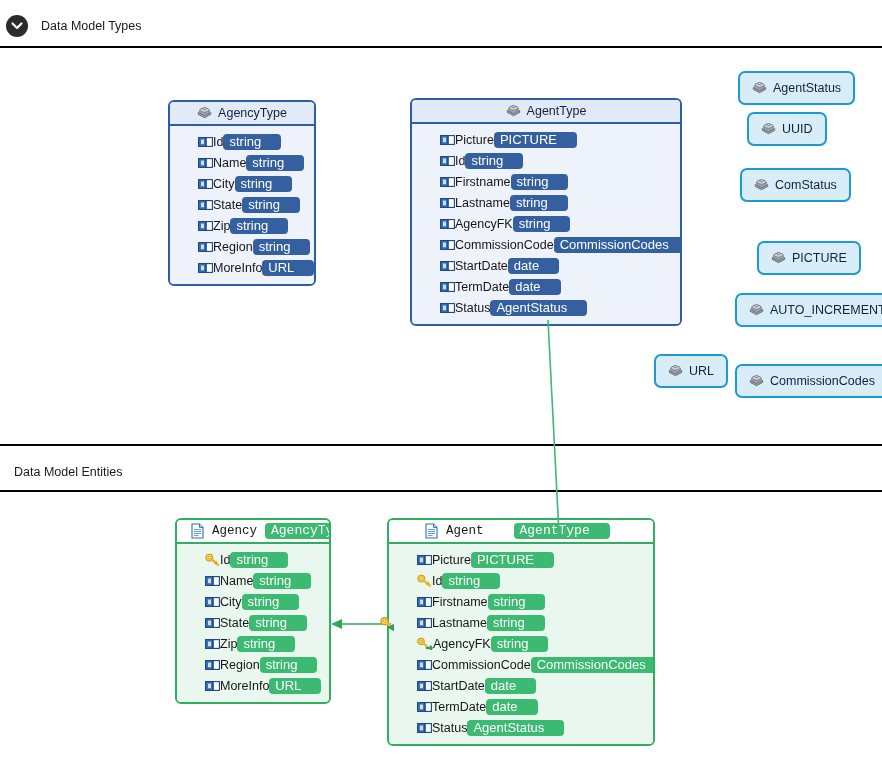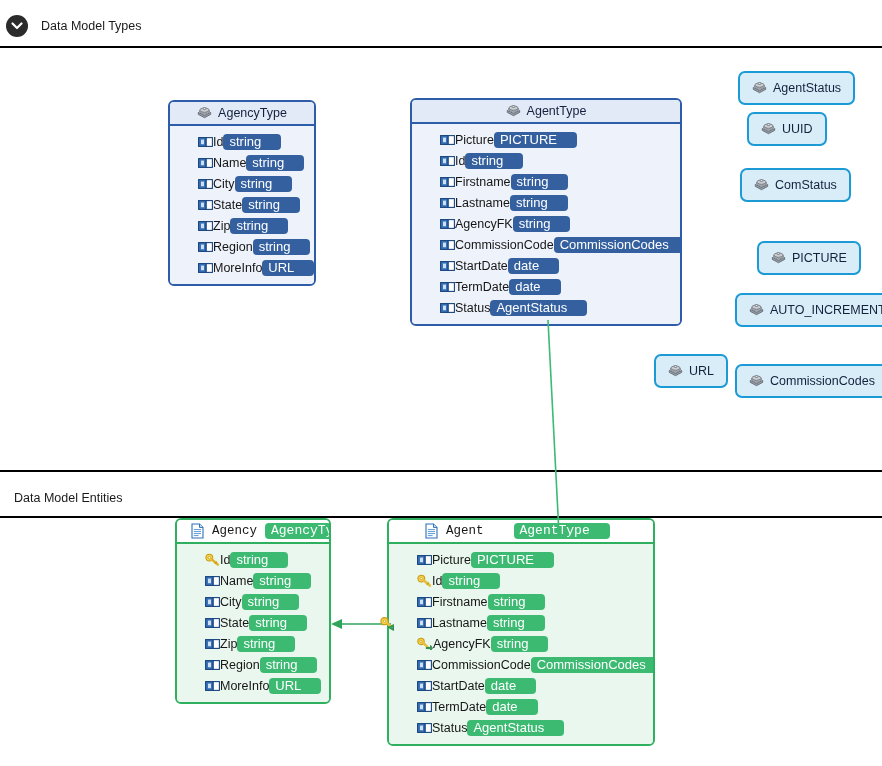--- a/index.html
+++ b/index.html
@@ -394,21 +394,21 @@
   <div class="chip" style="left:735px;top:364px;">
     <span class="ico"><svg width="15" height="14" viewBox="0 0 15 14">
           <ellipse cx="7.5" cy="4.2" rx="4.6" ry="2.1" fill="#c9ccd1" stroke="#6b7079" stroke-width="0.8"></ellipse>
           <path d="M1.3 6.4 L7.5 9.6 L13.7 6.4 L13.7 8.4 L7.5 11.7 L1.3 8.4 Z" fill="#9aa0a8" stroke="#5c626b" stroke-width="0.8"></path>
           <path d="M2.6 4.6 L7.5 7.2 L12.4 4.6 L12.4 6.2 L7.5 8.8 L2.6 6.2 Z" fill="#b8bdc4" stroke="#6b7079" stroke-width="0.7"></path>
           <rect x="6.2" y="1.5" width="2.6" height="2" rx="0.4" fill="#e4e7ea" stroke="#6b7079" stroke-width="0.7"></rect>
         </svg></span>
     <span>CommissionCodes</span>
   </div>
 
-  <div class="section-header" style="top:470px;height:64px;">
+  <div class="section-header" style="top:444px;height:64px;">
     <div class="rule-top" style="top:0;"></div>
     <div class="sec-title" style="left:14px;top:21px;">Data Model Entities</div>
     <div class="rule-bot" style="top:46px;"></div>
   </div>
 
   <div class="node t-entity" style="left:175px;top:518px;width:156px;">
     <div class="hdr">
       <span class="ico">
         <svg width="13" height="16" viewBox="0 0 13 16">
           <path d="M1 1 H8.5 L12 4.4 V15 H1 Z" fill="#ffffff" stroke="#2f6fb5" stroke-width="1.1"></path>

